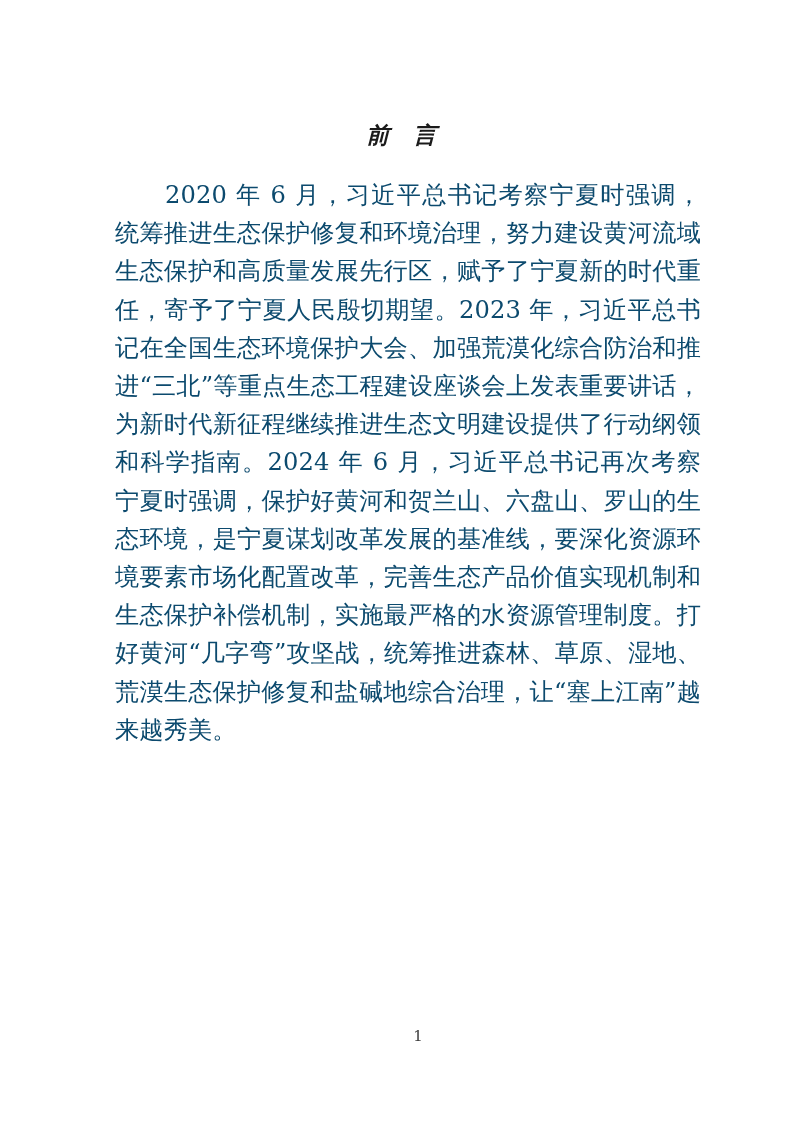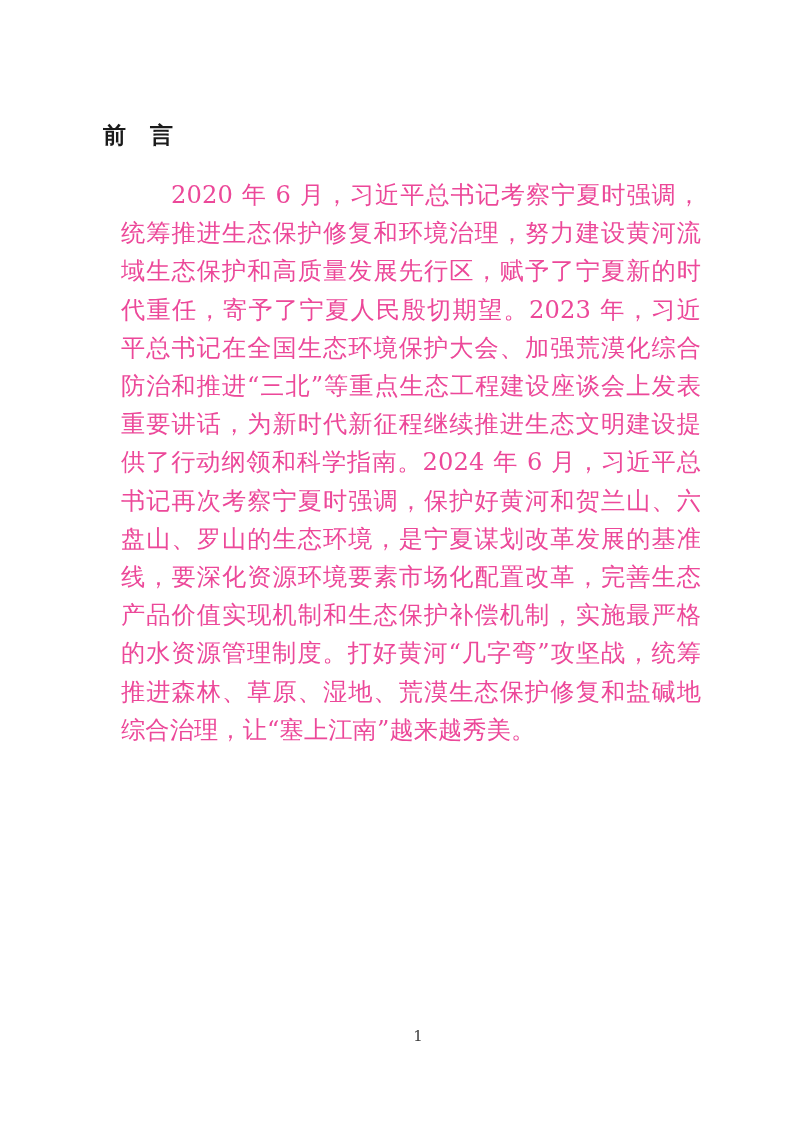--- a/index.html
+++ b/index.html
@@ -16,46 +16,48 @@
     overflow: hidden;
     box-sizing: border-box;
   }
 
   
   .doc-title {
     position: absolute;
     left: 103px;
     top: 118px;
     width: 597px;
+    text-align: center;
     font-family: "DejaVu Sans", "Liberation Sans", sans-serif;
     font-weight: 700;
     font-size: 23px;
     line-height: 34px;
     color: #1a1a1a;
     letter-spacing: 0.5px;
     white-space: pre;
+    font-style: italic;
   }
 
   
   .body-block {
     position: absolute;
     left: 103px;
     top: 176px;
     width: 598px;
   }
 
   .para {
     font-family: "DejaVu Serif", "Liberation Serif", serif;
     font-size: 24.2px;
     line-height: 38.2px;
-    color: #ec4899;
+    color: #0c4a6e;
     text-align: justify;
     text-justify: inter-character;
     text-indent: 50px;
-    margin: 0 0 0 18px;
+    margin: 0 0 0 12px;
     letter-spacing: 0.15px;
     word-break: break-all;
     hanging-punctuation: allow-end;
   }
 
   .para + .para {
     margin-top: 0px;
   }
 
   

